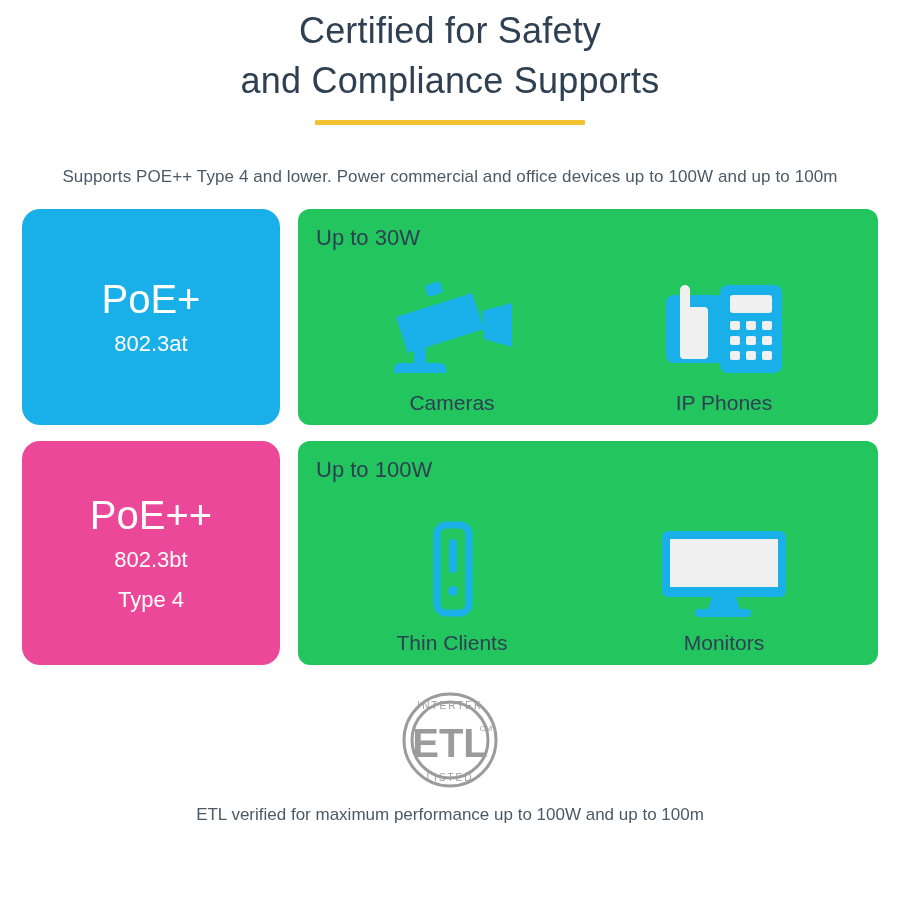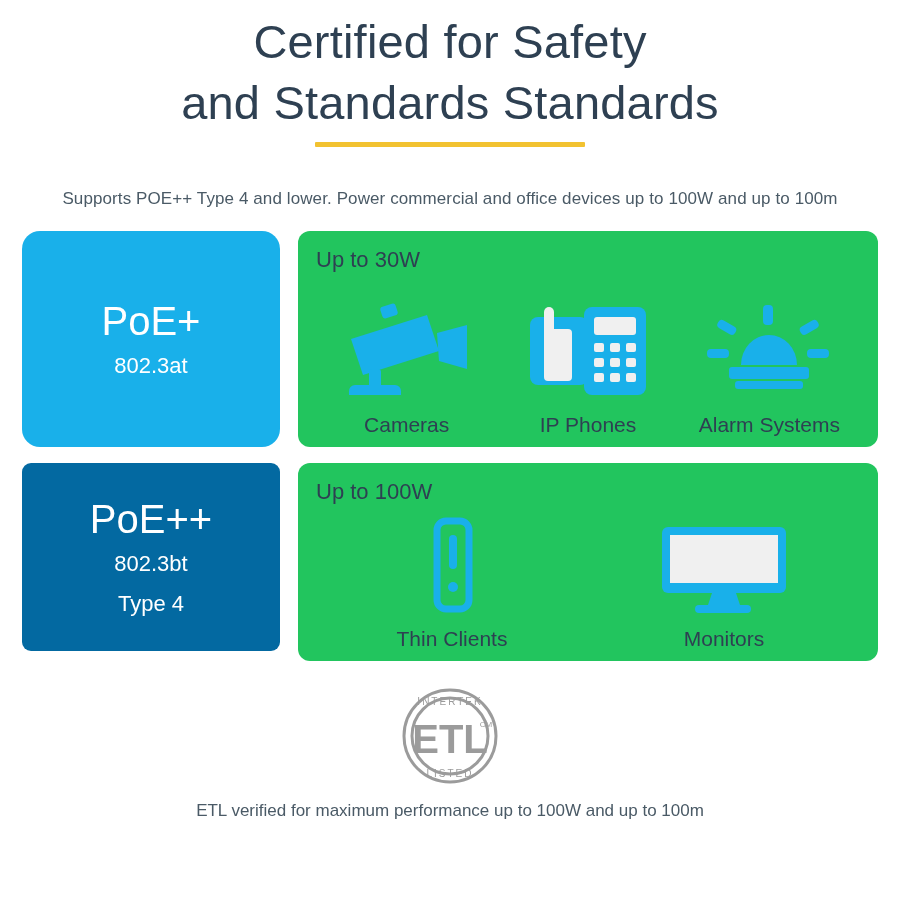--- a/index.html
+++ b/index.html
@@ -20,26 +20,25 @@
     height: 900px;
     box-sizing: border-box;
   }
 
   
   .header {
     text-align: center;
     padding-top: 6px;
   }
   .title-line {
-    font-size: 47px;
+    font-size: 36px;
     line-height: 50px;
     color: #2e4052;
     font-weight: 400;
     letter-spacing: 0.2px;
-    margin-top: 11px;
   }
   .title-rule {
     width: 270px;
     height: 5px;
     background: #f2c230;
     margin: 14px auto 0 auto;
     border-radius: 1px;
   }
 
   .subtitle {
@@ -70,23 +69,22 @@
     align-items: center;
     justify-content: center;
     color: #ffffff;
     flex: 0 0 auto;
   }
   .badge.poe-plus {
     background: #19b0ea;
     height: 216px;
   }
   .badge.poe-plusplus {
-    background: #0369a1;
-    height: 188px;
-    border-radius: 9px;
+    background: #ec4899;
+    height: 224px;
   }
   .badge-title {
     font-size: 40px;
     line-height: 46px;
     font-weight: 400;
   }
   .badge-sub {
     font-size: 22px;
     line-height: 28px;
     margin-top: 8px;
@@ -151,21 +149,21 @@
     color: #4a5a66;
   }
 </style>
 </head>
 <body>
 
 <div class="page">
 
   <div class="header">
     <div class="title-line">Certified for Safety</div>
-    <div class="title-line">and Standards Standards</div>
+    <div class="title-line">and Compliance Supports</div>
     <div class="title-rule"></div>
   </div>
 
   <div class="subtitle">Supports POE++ Type 4 and lower. Power commercial and office devices up to 100W and up to 100m</div>
 
   <div class="rows">
 
     <div class="row">
       <div class="badge poe-plus">
         <div class="badge-title">PoE+</div>
@@ -216,40 +214,20 @@
                     <rect x="68" y="74" width="10" height="9" rx="2"></rect>
                     <rect x="84" y="74" width="10" height="9" rx="2"></rect>
                     <rect x="100" y="74" width="10" height="9" rx="2"></rect>
                   </g>
                 </g>
               </svg>
             </div>
             <div class="item-label">IP Phones</div>
           </div>
 
-          <div class="item">
-            <div class="item-icon">
-              <svg width="140" height="104" viewBox="0 0 140 104" aria-hidden="true">
-                <g fill="#19b0ea">
-
-                  <path d="M42 66 a28 30 0 0 1 56 0 z"></path>
-
-                  <rect x="30" y="68" width="80" height="12" rx="3"></rect>
-                  <rect x="36" y="82" width="68" height="8" rx="3"></rect>
-
-                  <rect x="64" y="6" width="10" height="20" rx="4"></rect>
-                  <rect x="18" y="24" width="20" height="9" rx="4" transform="rotate(30 28 28)"></rect>
-                  <rect x="100" y="24" width="20" height="9" rx="4" transform="rotate(-30 110 28)"></rect>
-                  <rect x="8" y="50" width="22" height="9" rx="4"></rect>
-                  <rect x="108" y="50" width="22" height="9" rx="4"></rect>
-                </g>
-              </svg>
-            </div>
-            <div class="item-label">Alarm Systems</div>
-          </div>
 
         </div>
       </div>
     </div>
 
     <div class="row">
       <div class="badge poe-plusplus">
         <div class="badge-title">PoE++</div>
         <div class="badge-sub">802.3bt</div>
         <div class="badge-sub" style="margin-top:12px">Type 4</div>

